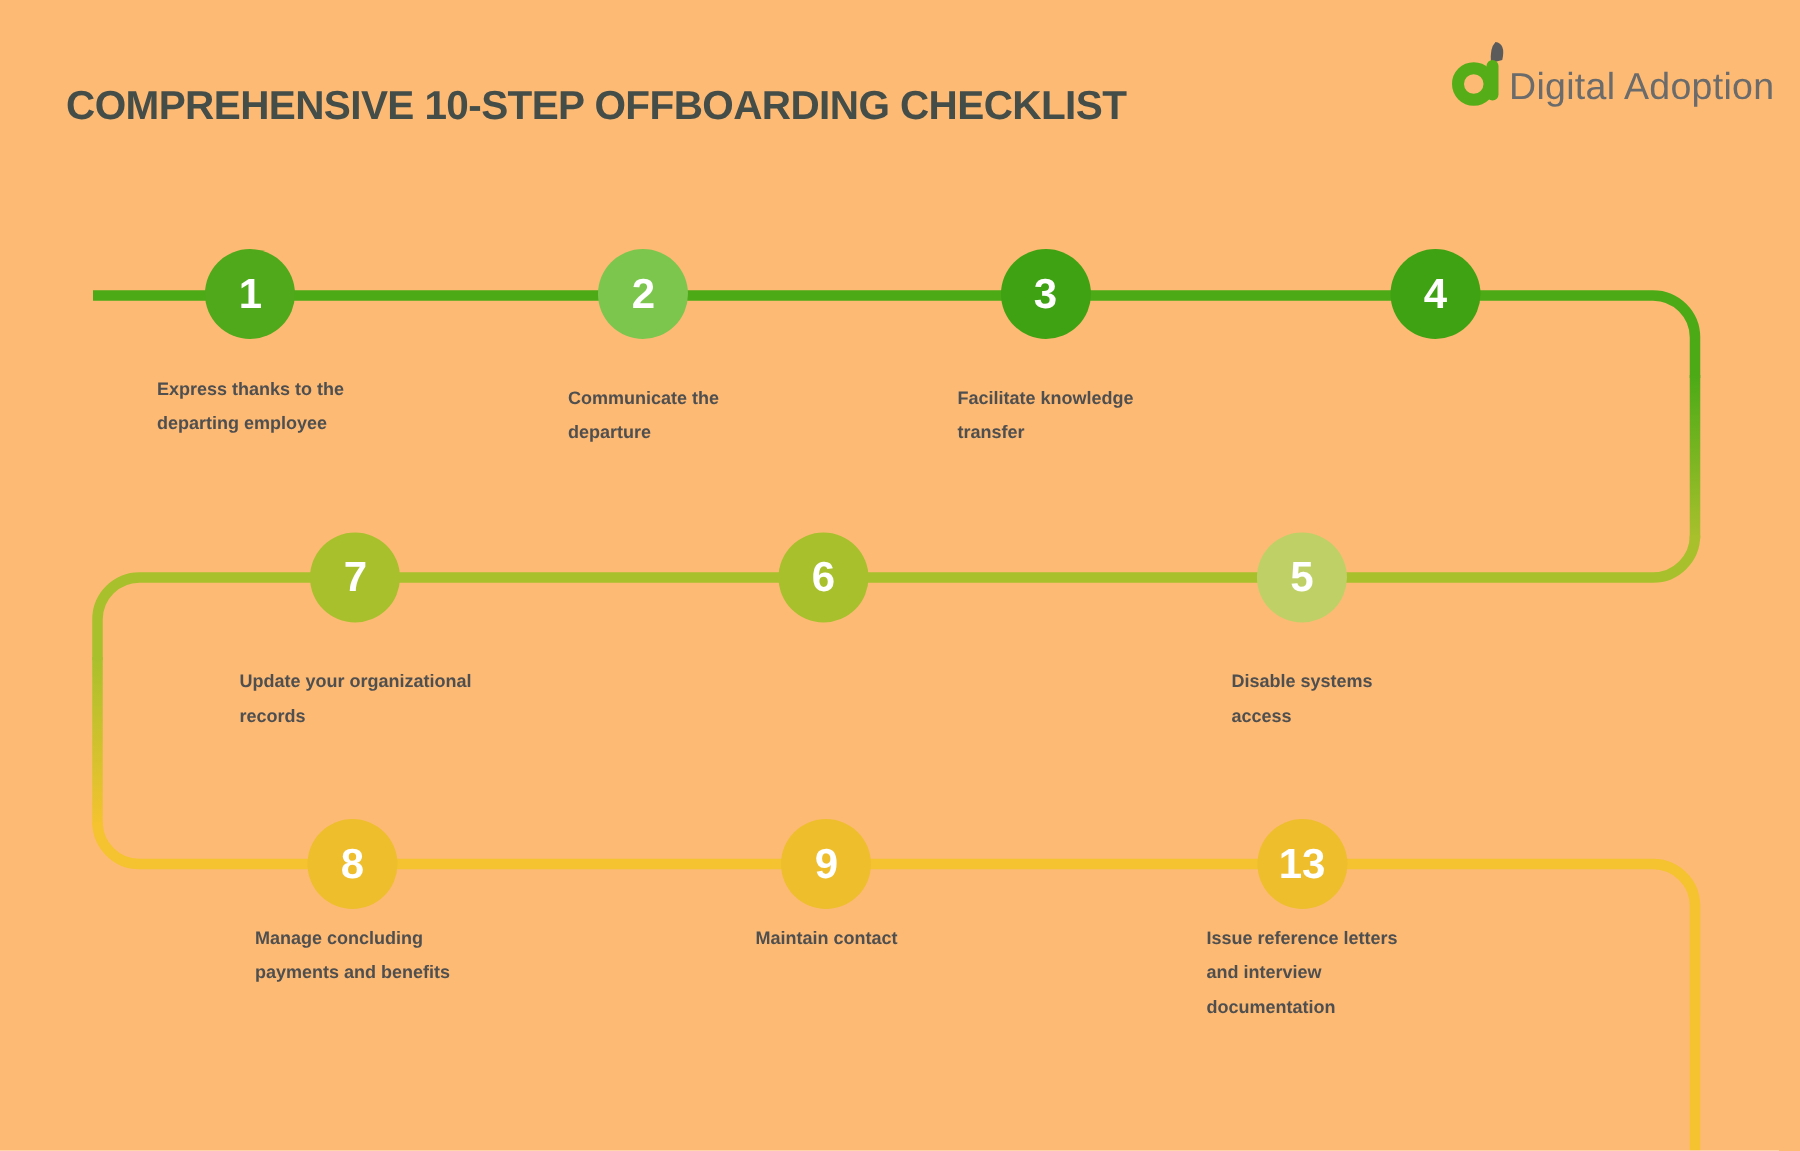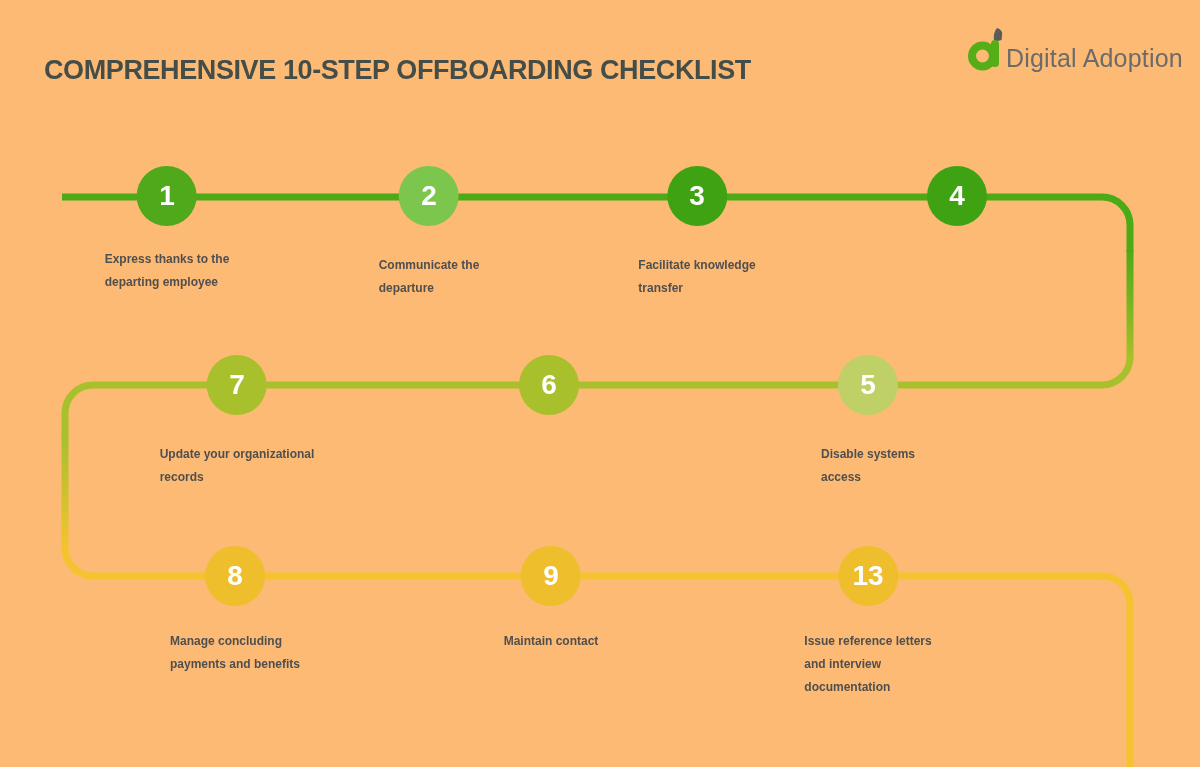--- a/index.html
+++ b/index.html
@@ -64,21 +64,21 @@
     font-weight: bold;
     line-height: 23px;
     color: #4f4f4f;
     white-space: pre-line;
   }
   .row1 { top: 166px; }
   .row2 { top: 355px; }
   .row3 { top: 546px; }
   .row1 .step-label { margin-top: 28px; }
   .row2 .step-label { margin-top: 28px; }
-  .row3 .step-label { margin-top: 24px; }
+  .row3 .step-label { margin-top: 8px; }
   .step-1 .step-label { margin-top: 22px; }
   .step-1 { left: 167px; }
   .step-2 { left: 429px; }
   .step-3 { left: 697px; }
   .step-4 { left: 957px; }
   .step-7 { left: 237px; }
   .step-6 { left: 549px; }
   .step-5 { left: 868px; }
   .step-8 { left: 235px; }
   .step-9 { left: 551px; }

